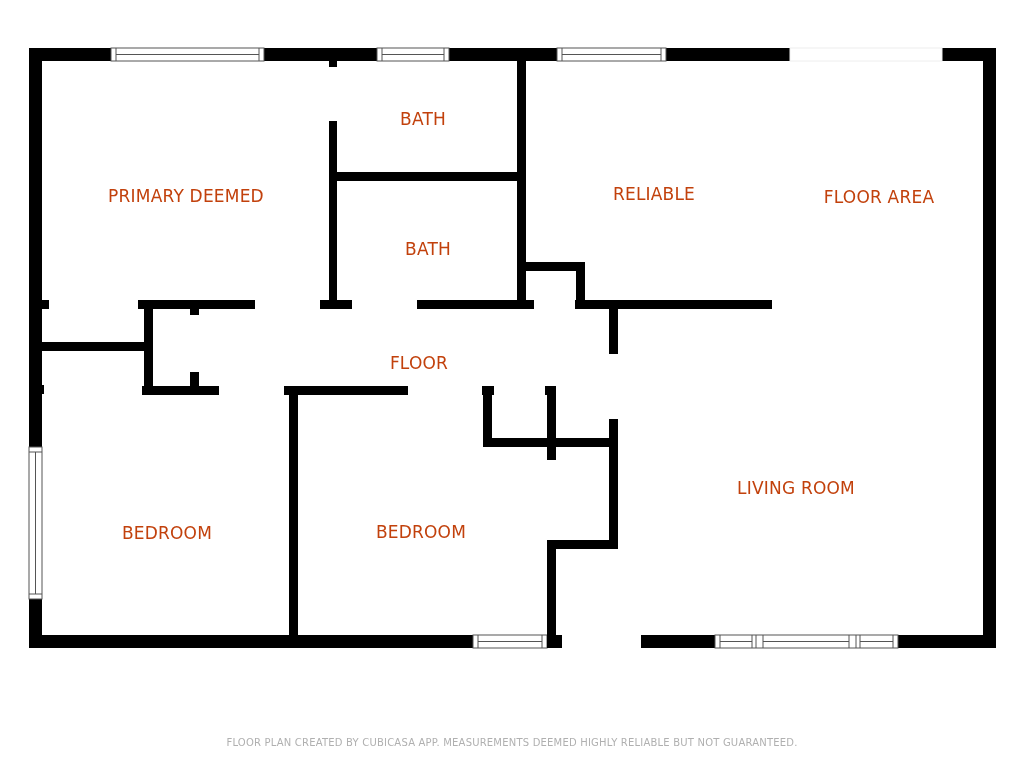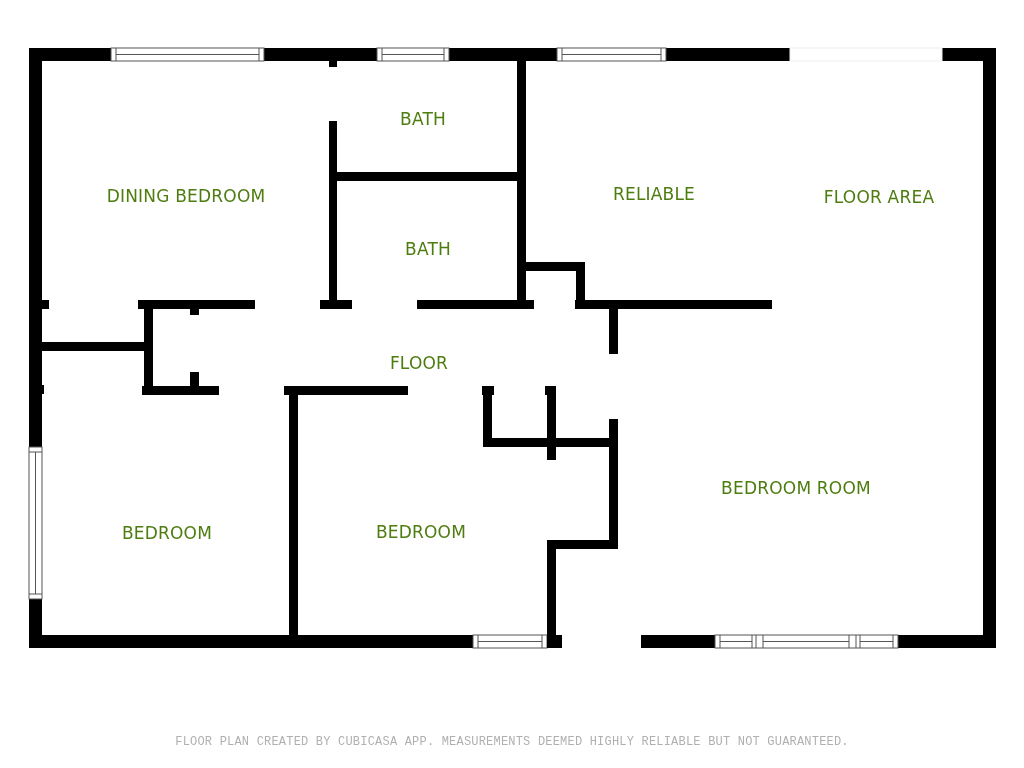--- a/index.html
+++ b/index.html
@@ -1,22 +1,22 @@
 <!DOCTYPE html>
 <html><head>
 <meta charset="utf-8">
 <style>
   html, body { margin:0; padding:0; background:#ffffff; }
   body { width:1024px; height:768px; position:relative; overflow:hidden; font-family:"DejaVu Sans", sans-serif; }
   #plan { position:absolute; left:0; top:0; width:1024px; height:768px; }
   .wall { fill:#000000; }
   .win { fill:#ffffff; stroke:#555555; stroke-width:1; }
   .winline { stroke:#555555; stroke-width:1; }
-  .label { position:absolute; font-size:17px; color:#4d7c0f; letter-spacing:0.2px; transform:translate(-50%,-50%); white-space:nowrap; }
-  .footer { position:absolute; left:512px; top:742px; transform:translate(-50%,-50%); font-size:12px; color:#b0b0b0; white-space:nowrap; letter-spacing:0.2px;font-family:Liberation Mono, monospace; }
+  .label { position:absolute; font-size:17px; color:#c2410c; letter-spacing:0.2px; transform:translate(-50%,-50%); white-space:nowrap; }
+  .footer { position:absolute; left:512px; top:742px; transform:translate(-50%,-50%); font-size:10px; color:#b0b0b0; white-space:nowrap; letter-spacing:0.2px; }
 </style>
 </head>
 <body>
 
 <svg id="plan" viewBox="0 0 1024 768" xmlns="http://www.w3.org/2000/svg">
   <g>
 
     <rect class="wall" x="29" y="48" width="82" height="13"></rect>
     <rect class="wall" x="264" y="48" width="113" height="13"></rect>
     <rect class="wall" x="449" y="48" width="108" height="13"></rect>
@@ -108,24 +108,24 @@
 
     <rect class="wall" x="483" y="386" width="9" height="60"></rect>
     <rect class="wall" x="483" y="438" width="135" height="9"></rect>
     <rect class="wall" x="547" y="386" width="9" height="74"></rect>
     <rect class="wall" x="547" y="540" width="9" height="108"></rect>
     <rect class="wall" x="547" y="540" width="71" height="9"></rect>
   </g>
 </svg>
 
 <div>
-  <div class="label" style="left:186px;top:196px">DINING BEDROOM</div>
+  <div class="label" style="left:186px;top:196px">PRIMARY DEEMED</div>
   <div class="label" style="left:423px;top:119px">BATH</div>
   <div class="label" style="left:428px;top:249px">BATH</div>
   <div class="label" style="left:654px;top:194px">RELIABLE</div>
   <div class="label" style="left:879px;top:197px">FLOOR AREA</div>
   <div class="label" style="left:419px;top:363px">FLOOR</div>
   <div class="label" style="left:167px;top:533px">BEDROOM</div>
   <div class="label" style="left:421px;top:532px">BEDROOM</div>
-  <div class="label" style="left:796px;top:488px">BEDROOM ROOM</div>
+  <div class="label" style="left:796px;top:488px">LIVING ROOM</div>
 </div>
 
 <div class="footer">FLOOR PLAN CREATED BY CUBICASA APP. MEASUREMENTS DEEMED HIGHLY RELIABLE BUT NOT GUARANTEED.</div>
 
 </body></html>

